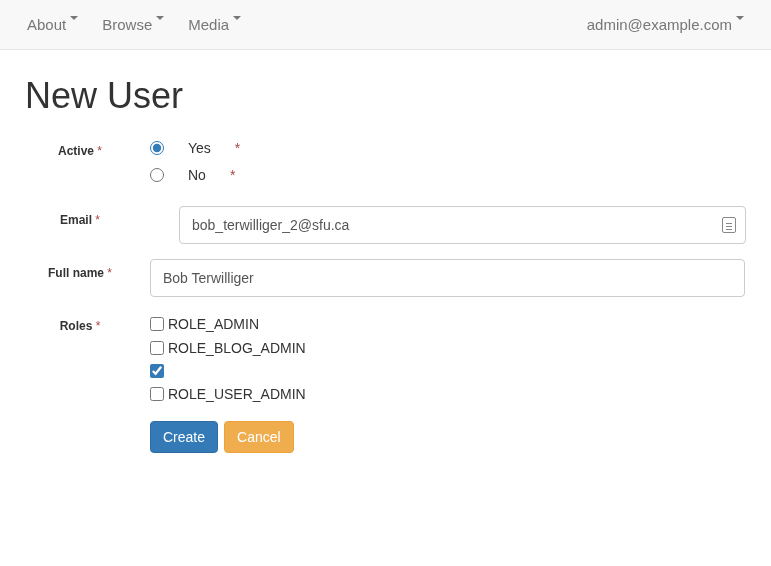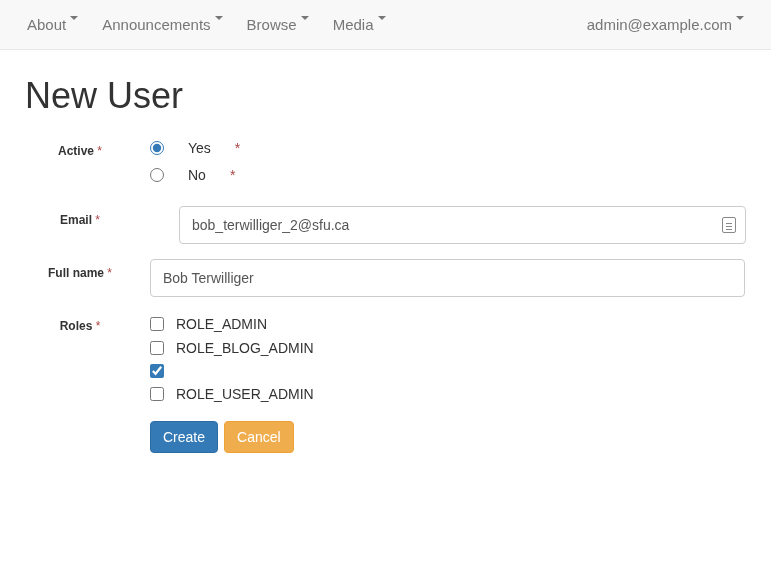--- a/index.html
+++ b/index.html
@@ -70,21 +70,21 @@
       padding: 3px 0 8px 0;
       font-size: 14px;
     }
     .radio-row input[type="radio"] {
       accent-color: #337ab7;
       width: 14px; height: 14px;
     }
     .check-row {
       display: flex;
       align-items: center;
-      gap: 12px;
+      gap: 4px;
       padding: 4px 0;
       font-size: 14px;
     }
     .check-row input[type="checkbox"] {
       accent-color: #337ab7;
       width: 14px; height: 14px;
     }
     .text-input {
       width: 100%;
       height: 38px;
@@ -139,24 +139,20 @@
 </head>
 <body>
 
 <div class="navbar">
   <div class="nav-left">
     <div class="nav-item">
       <span>About</span>
       <span class="caret"></span>
     </div>
     <div class="nav-item">
-      <span>Announcements</span>
-      <span class="caret"></span>
-    </div>
-    <div class="nav-item">
       <span>Browse</span>
       <span class="caret"></span>
     </div>
     <div class="nav-item">
       <span>Media</span>
       <span class="caret"></span>
     </div>
   </div>
   <div class="nav-right">
     <div class="nav-item">

